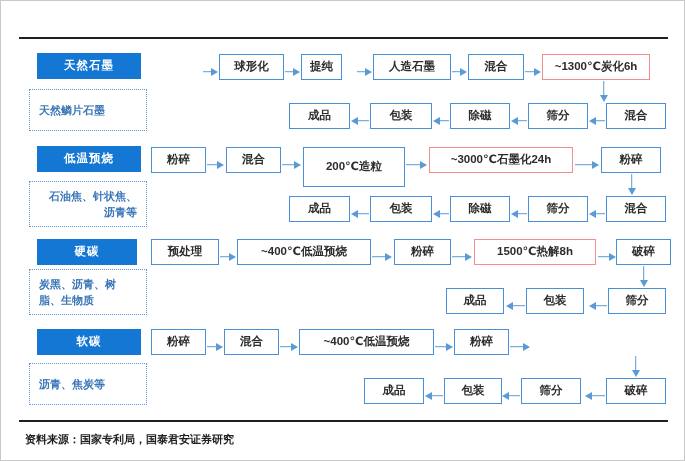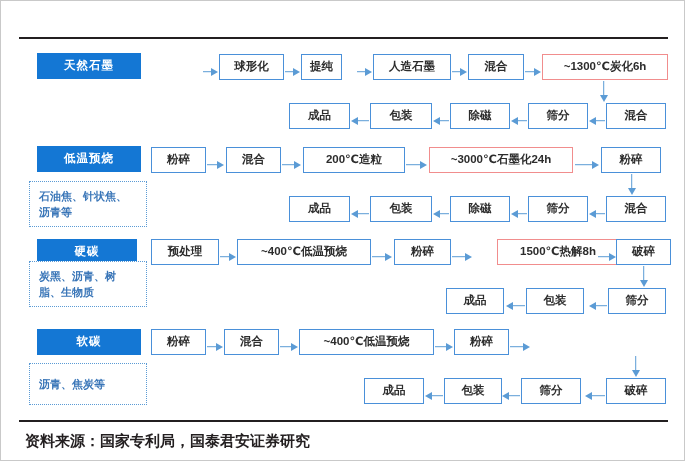--- a/index.html
+++ b/index.html
@@ -3,21 +3,21 @@
 <meta charset="utf-8">
 <style>
   html,body{margin:0;padding:0;background:#ffffff;}
   body{font-family:"Liberation Sans","DejaVu Sans",sans-serif;}
   #page{position:relative;width:685px;height:461px;background:#fff;border:1px solid #c9c9c9;box-sizing:border-box;overflow:hidden;}
 
   
   #title{position:absolute;left:24px;top:12px;font-size:14.5px;font-weight:bold;color:#1a1a1a;letter-spacing:.3px;white-space:nowrap;}
   #rule-top{position:absolute;left:18px;top:36px;width:649px;height:2px;background:#231f20;}
   #rule-bottom{position:absolute;left:18px;top:419px;width:649px;height:2px;background:#231f20;}
-  #source{position:absolute;left:24px;top:431px;font-size:15px;font-weight:bold;color:#231f20;white-space:nowrap;}
+  #source{position:absolute;left:24px;top:431px;font-size:11px;font-weight:bold;color:#231f20;white-space:nowrap;}
 
   
   .node{position:absolute;box-sizing:border-box;display:flex;align-items:center;justify-content:center;
         font-size:11.5px;line-height:1.15;white-space:nowrap;}
   .node.step{border:1.4px solid #4a90d9;background:#ffffff;color:#2c2c2c;font-weight:bold;}
   .node.hot{border:1.4px solid #f18d8d;background:#ffffff;color:#2c2c2c;font-weight:bold;}
   .node.cat{background:#1477d4;color:#ffffff;font-weight:bold;border:none;letter-spacing:1px;}
   .node.sub{border:1.6px dotted #5b9bd5;background:#ffffff;color:#3a76b8;font-weight:bold;
             font-size:11px;line-height:1.5;white-space:normal;text-align:left;
             justify-content:flex-start;padding:0 9px;}
@@ -40,20 +40,21 @@
       border-left:4.5px solid transparent;border-right:4.5px solid transparent;border-top:7px solid #5b9bd5;}
 </style>
 </head>
 <body>
 
 <div id="page">
 
   <div id="rule-top"></div>
 
   <div class="node cat" style="left:36px;top:52px;width:104px;height:26px;">天然石墨</div>
+  <div class="node sub" style="left:28px;top:88px;width:118px;height:42px;">天然鳞片石墨</div>
 
   <div class="arrow r" style="left:202px;top:66px;width:15px;height:9px;">
       <span class="shaft" style="width:10px;"></span>
       <span class="head"></span>
     </div>
 
   <div class="node step" style="left:218px;top:53px;width:65px;height:26px;">球形化</div>
   <div class="arrow r" style="left:284px;top:66px;width:15px;height:9px;">
       <span class="shaft" style="width:10px;"></span>
       <span class="head"></span>
@@ -70,21 +71,21 @@
       <span class="shaft" style="width:10px;"></span>
       <span class="head"></span>
     </div>
 
   <div class="node step" style="left:467px;top:53px;width:56px;height:26px;">混合</div>
   <div class="arrow r" style="left:524px;top:66px;width:16px;height:9px;">
       <span class="shaft" style="width:11px;"></span>
       <span class="head"></span>
     </div>
 
-  <div class="node hot" style="left:541px;top:53px;width:126px;height:26px;">~1300℃炭化6h</div>
+  <div class="node hot" style="left:541px;top:53px;width:108px;height:26px;">~1300℃炭化6h</div>
 
   <div class="arrow d" style="left:598px;top:80px;width:9px;height:21px;">
       <span class="shaft" style="height:15px;"></span>
       <span class="head"></span>
     </div>
 
   <div class="node step" style="left:605px;top:102px;width:60px;height:26px;">混合</div>
   <div class="arrow l" style="left:588px;top:115px;width:16px;height:9px;">
       <span class="shaft" style="width:11px;"></span>
       <span class="head"></span>
@@ -104,35 +105,35 @@
 
   <div class="node step" style="left:369px;top:102px;width:62px;height:26px;">包装</div>
   <div class="arrow l" style="left:350px;top:115px;width:18px;height:9px;">
       <span class="shaft" style="width:13px;"></span>
       <span class="head"></span>
     </div>
 
   <div class="node step" style="left:288px;top:102px;width:61px;height:26px;">成品</div>
 
   <div class="node cat" style="left:36px;top:145px;width:104px;height:26px;">低温预烧</div>
-  <div class="node sub" style="left:28px;top:180px;width:118px;height:46px;">石油焦、针状焦、沥青等</div>
+  <div class="node sub" style="left:28px;top:180px;width:118px;height:46px;text-align:right;">石油焦、针状焦、沥青等</div>
 
   <div class="node step" style="left:150px;top:146px;width:55px;height:26px;">粉碎</div>
   <div class="arrow r" style="left:206px;top:159px;width:17px;height:9px;">
       <span class="shaft" style="width:12px;"></span>
       <span class="head"></span>
     </div>
 
   <div class="node step" style="left:225px;top:146px;width:55px;height:26px;">混合</div>
   <div class="arrow r" style="left:281px;top:159px;width:19px;height:9px;">
       <span class="shaft" style="width:14px;"></span>
       <span class="head"></span>
     </div>
 
-  <div class="node step" style="left:302px;top:146px;width:102px;height:26px;">200℃造粒</div>
+  <div class="node step" style="left:302px;top:146px;width:102px;height:40px;">200℃造粒</div>
   <div class="arrow r" style="left:405px;top:159px;width:21px;height:9px;">
       <span class="shaft" style="width:16px;"></span>
       <span class="head"></span>
     </div>
 
   <div class="node hot" style="left:428px;top:146px;width:144px;height:26px;">~3000℃石墨化24h</div>
   <div class="arrow r" style="left:574px;top:159px;width:24px;height:9px;">
       <span class="shaft" style="width:19px;"></span>
       <span class="head"></span>
     </div>
@@ -164,41 +165,41 @@
 
   <div class="node step" style="left:369px;top:195px;width:62px;height:26px;">包装</div>
   <div class="arrow l" style="left:350px;top:208px;width:18px;height:9px;">
       <span class="shaft" style="width:13px;"></span>
       <span class="head"></span>
     </div>
 
   <div class="node step" style="left:288px;top:195px;width:61px;height:26px;">成品</div>
 
   <div class="node cat" style="left:36px;top:238px;width:100px;height:26px;text-align:center;">硬碳</div>
-  <div class="node sub" style="left:28px;top:260px;width:118px;height:46px;">炭黑、沥青、树脂、生物质</div>
+  <div class="node sub" style="left:28px;top:268px;width:118px;height:46px;">炭黑、沥青、树脂、生物质</div>
 
   <div class="node step" style="left:150px;top:238px;width:68px;height:26px;">预处理</div>
   <div class="arrow r" style="left:219px;top:251px;width:16px;height:9px;">
       <span class="shaft" style="width:11px;"></span>
       <span class="head"></span>
     </div>
 
   <div class="node step" style="left:236px;top:238px;width:134px;height:26px;">~400℃低温预烧</div>
   <div class="arrow r" style="left:371px;top:251px;width:20px;height:9px;">
       <span class="shaft" style="width:15px;"></span>
       <span class="head"></span>
     </div>
 
   <div class="node step" style="left:393px;top:238px;width:57px;height:26px;">粉碎</div>
   <div class="arrow r" style="left:451px;top:251px;width:20px;height:9px;">
       <span class="shaft" style="width:15px;"></span>
       <span class="head"></span>
     </div>
 
-  <div class="node hot" style="left:473px;top:238px;width:122px;height:26px;margin-left:23px;">1500℃热解8h</div>
+  <div class="node hot" style="left:473px;top:238px;width:122px;height:26px;">1500℃热解8h</div>
   <div class="arrow r" style="left:597px;top:251px;width:18px;height:9px;">
       <span class="shaft" style="width:13px;"></span>
       <span class="head"></span>
     </div>
 
   <div class="node step" style="left:615px;top:238px;width:55px;height:26px;">破碎</div>
 
   <div class="arrow d" style="left:638px;top:265px;width:9px;height:21px;">
       <span class="shaft" style="height:15px;"></span>
       <span class="head"></span>

